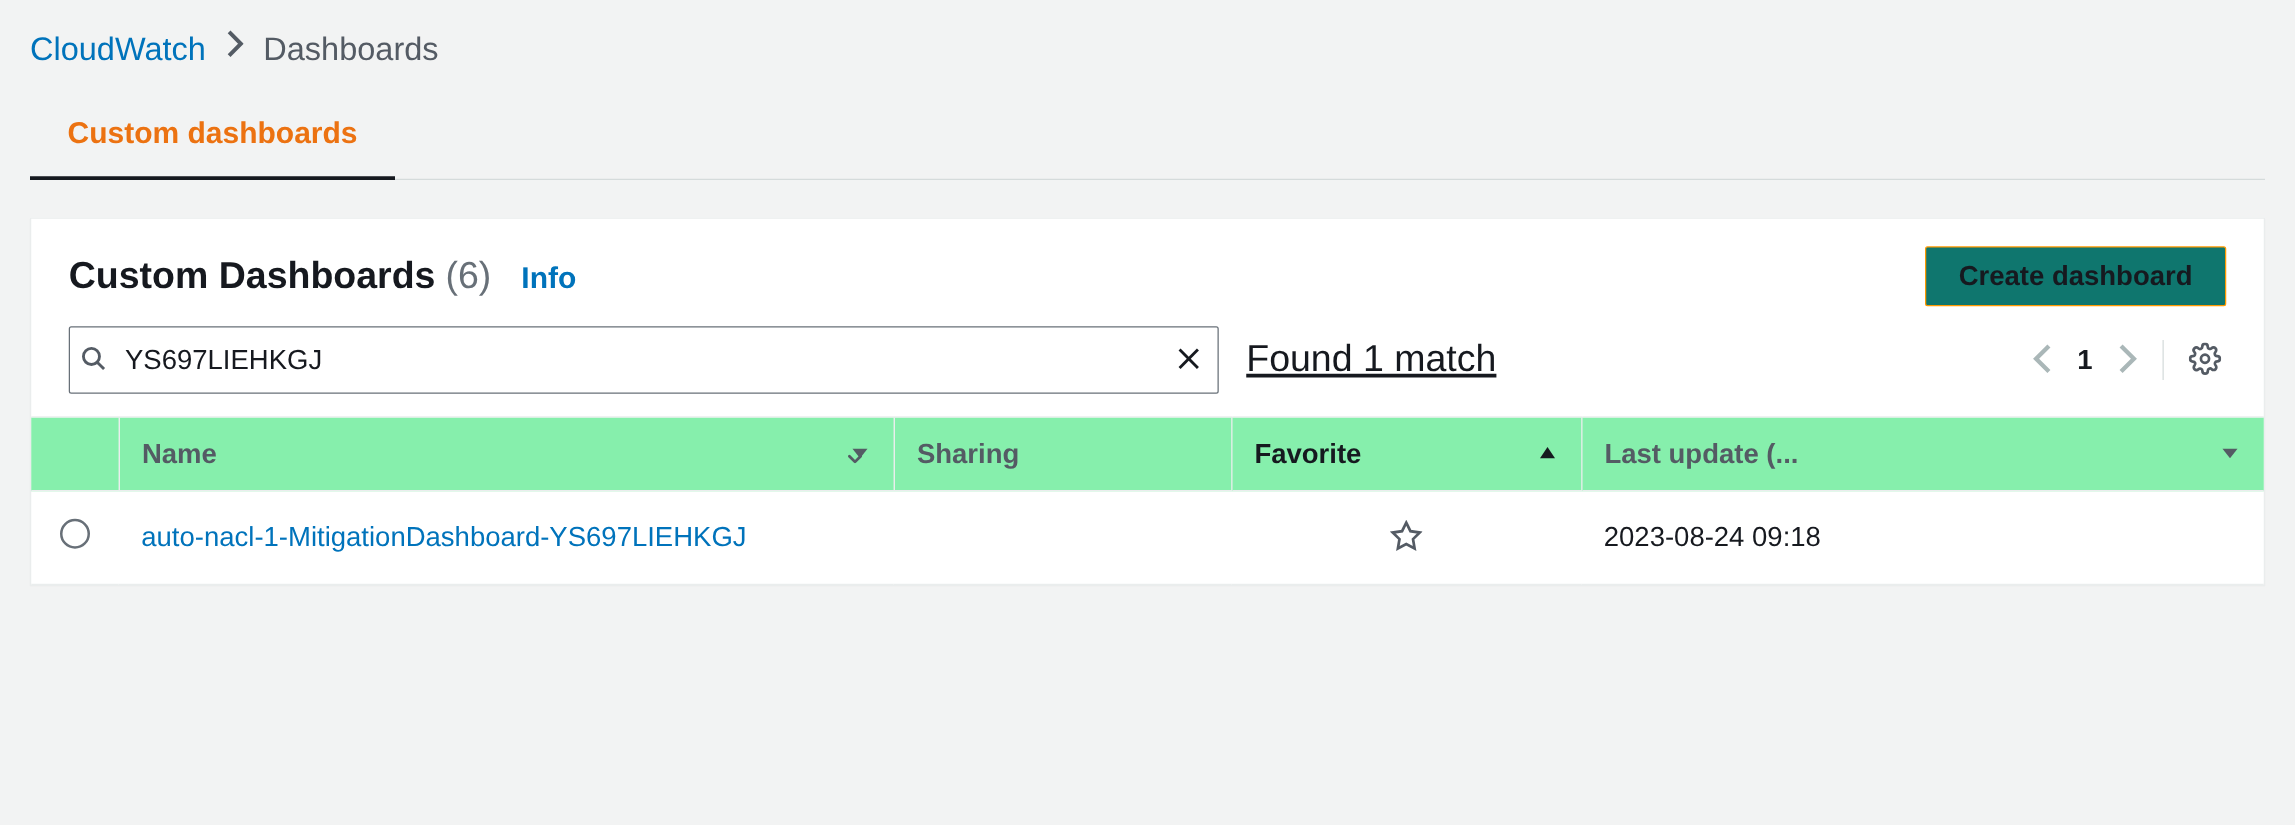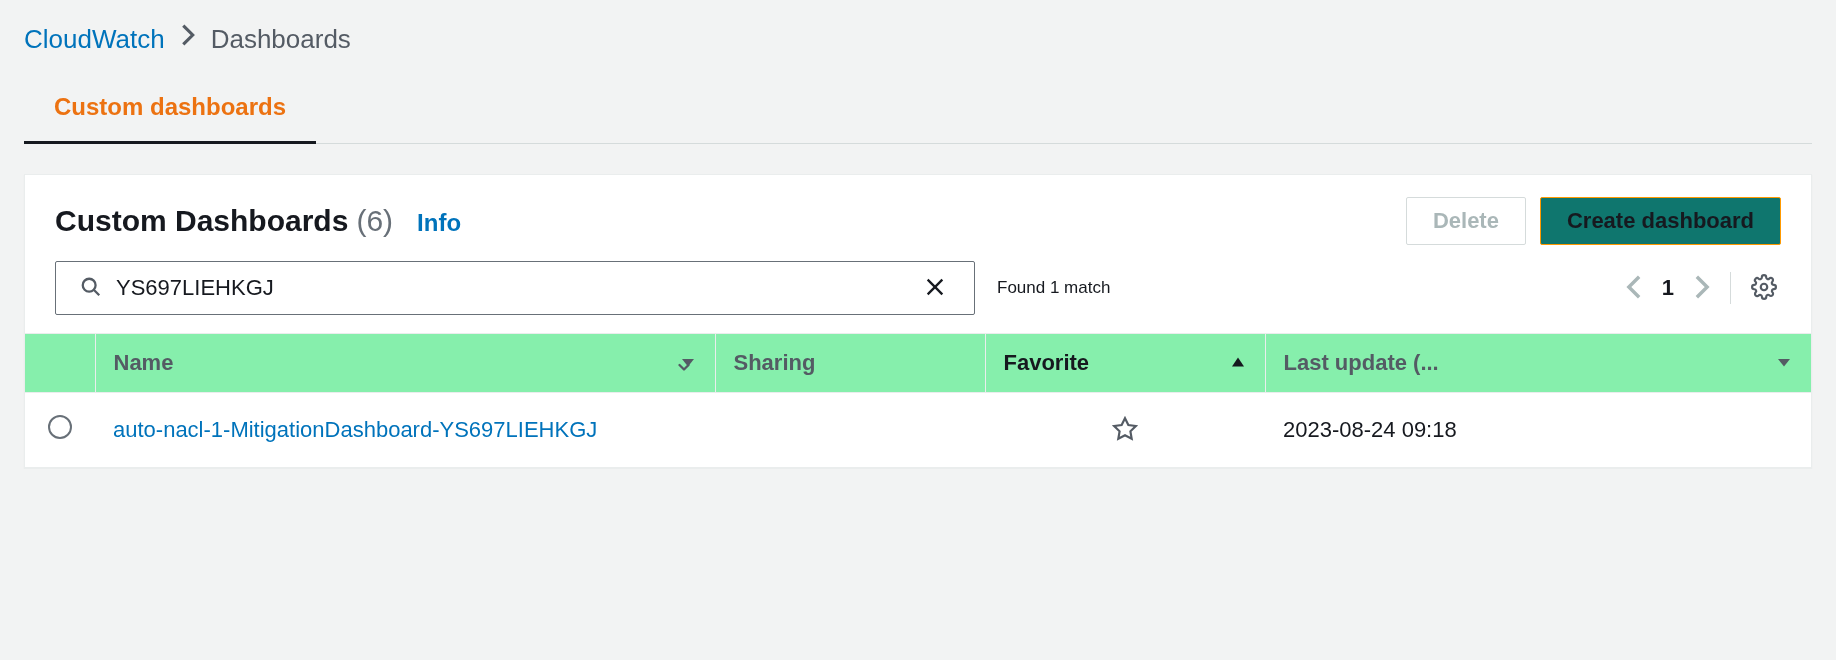--- a/index.html
+++ b/index.html
@@ -126,21 +126,21 @@
       padding: 4px 30px 18px 30px;
       gap: 22px;
     }
     .search-wrap {
       display: flex;
       align-items: center;
       border: 1px solid #687078;
       border-radius: 2px;
       width: 920px;
       height: 54px;
-      padding: 0 24px;
+      padding: 0 8px;
       gap: 14px;
     }
     .search-wrap .search-icon {
       color: #545b64;
       flex-shrink: 0;
     }
     .search-input {
       flex: 1;
       border: none;
       outline: none;
@@ -149,22 +149,23 @@
     }
     .clear-btn {
       background: none;
       border: none;
       cursor: pointer;
       color: #16191f;
       display: flex;
       padding: 4px;
     }
     .match-text {
-      font-size: 17px;
-      color: #16191f;
+      font-size: 30px;
+      color: #16191f;
+      text-decoration: underline;
     }
     .spacer {
       flex: 1;
     }
     .pagination {
       display: flex;
       align-items: center;
       gap: 16px;
     }
     .page-btn {
@@ -280,21 +281,20 @@
 
   <div class="panel">
 
     <div class="panel-header">
       <div class="panel-title-row">
         <span class="panel-title">Custom Dashboards</span>
         <span class="panel-count">(6)</span>
         <a href="#" class="info-link">Info</a>
       </div>
       <div class="actions">
-        <button class="btn disabled" disabled="">Delete</button>
         <button class="btn btn-primary">Create dashboard</button>
       </div>
     </div>
 
     <div class="filter-row">
       <div class="search-wrap">
         <span class="search-icon">
           <svg width="22" height="22" viewBox="0 0 24 24" fill="none" stroke="currentColor" stroke-width="2.5">
               <circle cx="10" cy="10" r="7"></circle>
               <line x1="21" y1="21" x2="15" y2="15"></line>

